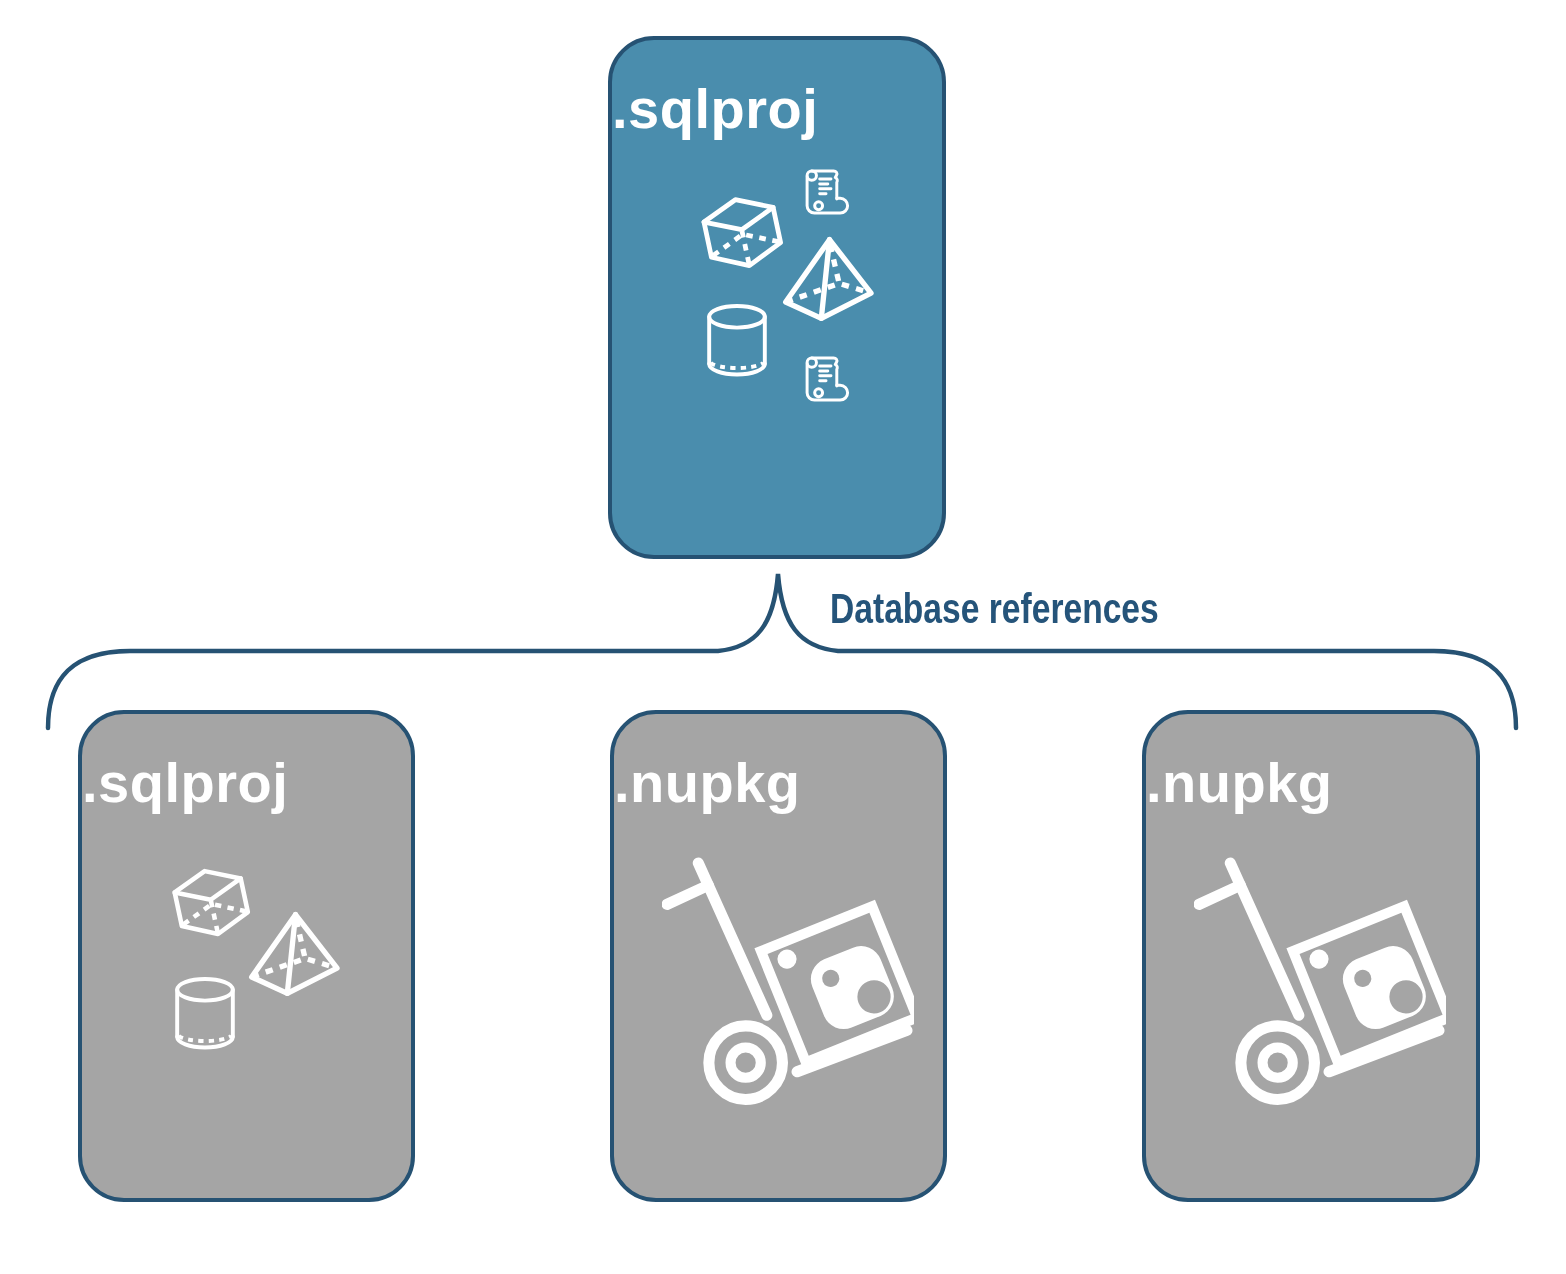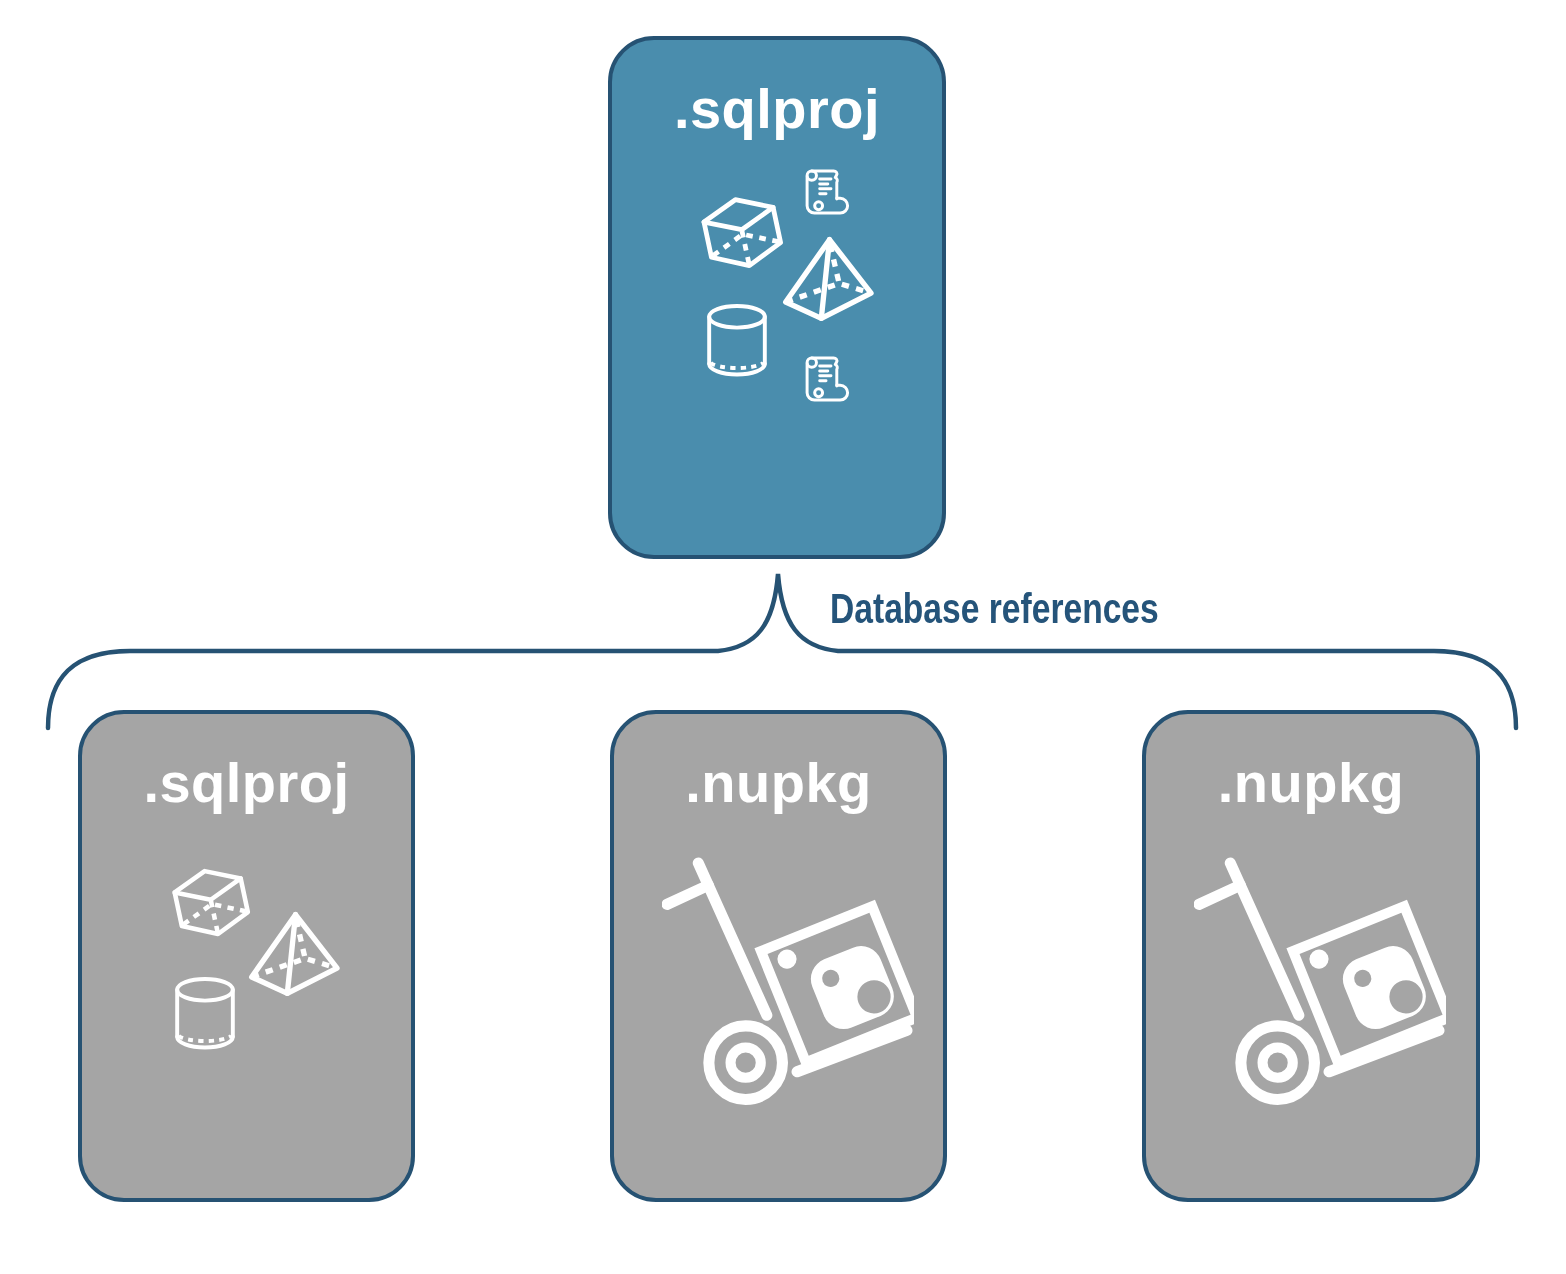--- a/index.html
+++ b/index.html
@@ -24,21 +24,20 @@
     border-radius:46px;
   }
   .node.root{background:var(--teal);}
   .node.child{background:var(--gray);}
   #root-node  {left:608px; top:36px;  width:338px; height:523px;}
   #child-node-1{left:78px;  top:710px; width:337px; height:492px;}
   #child-node-2{left:610px; top:710px; width:337px; height:492px;}
   #child-node-3{left:1142px;top:710px; width:338px; height:492px;}
   .node-label{
     margin-top:36px;
-    text-align:center;
     font-size:56px;
     font-weight:bold;
     color:var(--white);
     letter-spacing:0.5px;
     user-select:none;
   }
   .ic{position:absolute;}
   .ic svg{display:block;width:100%;height:100%;}
   
   .root .pos-scroll-1{left:187px;top:124px;width:54px;height:56px;}

